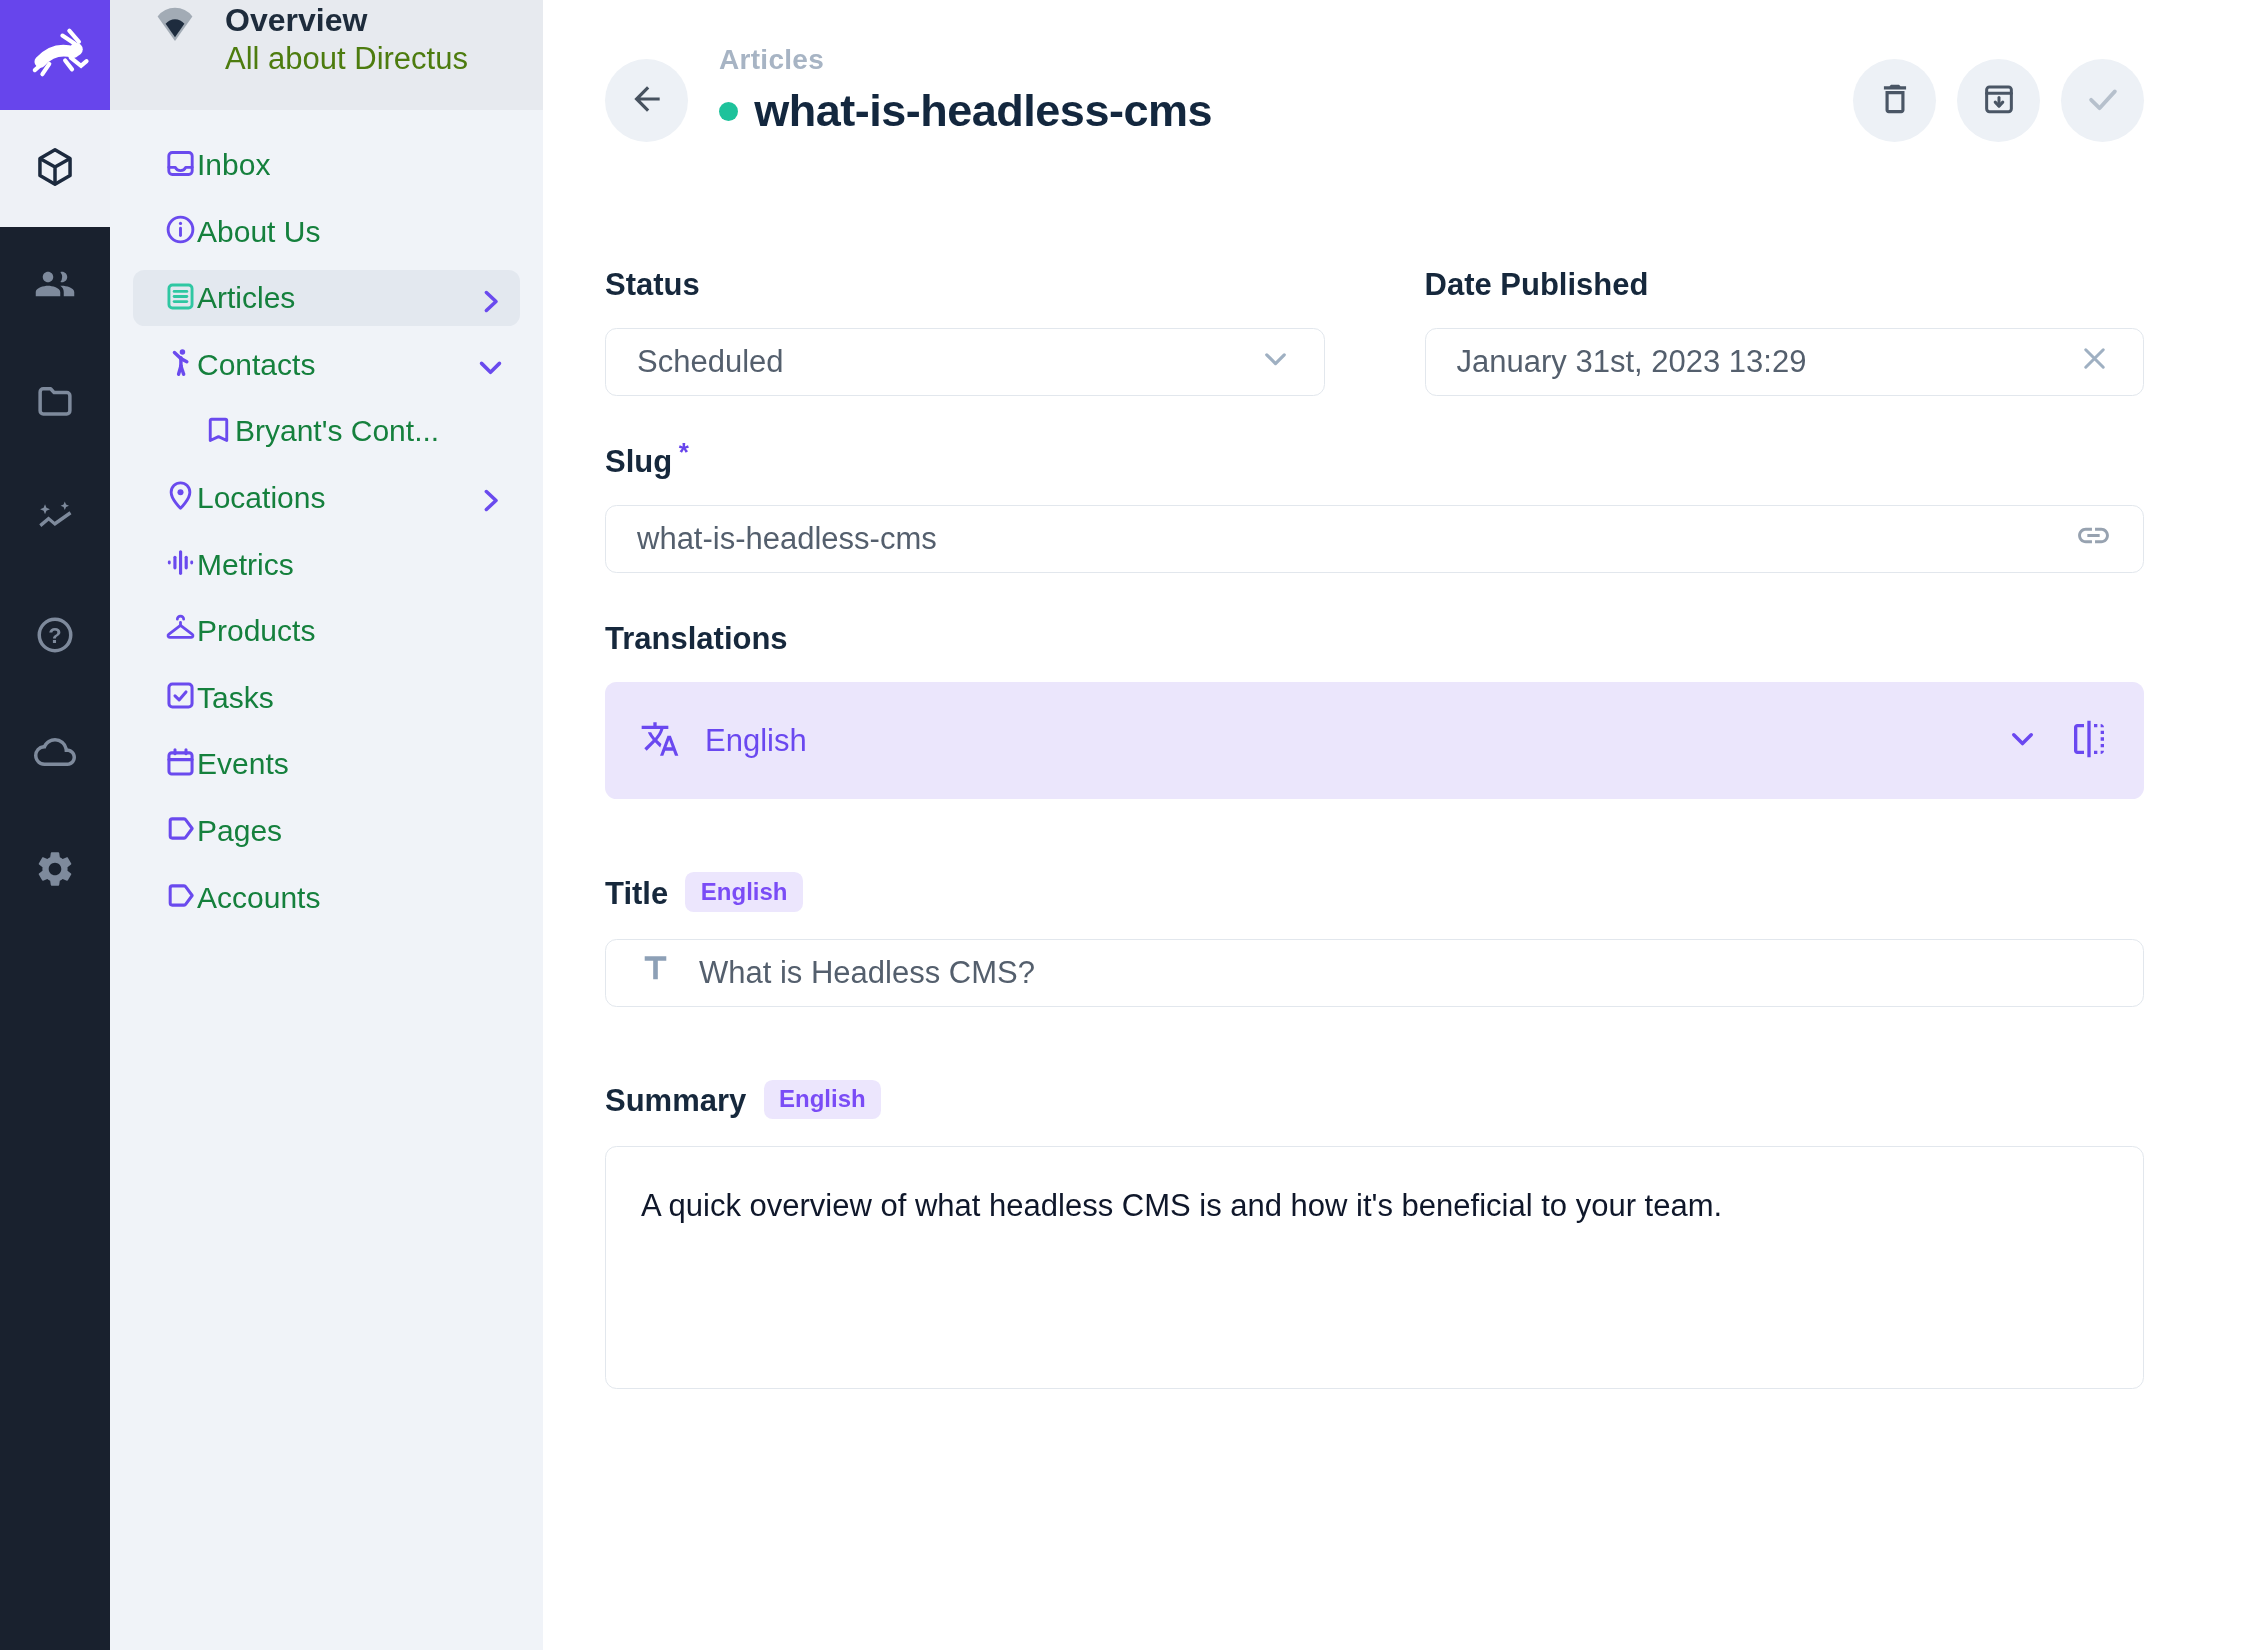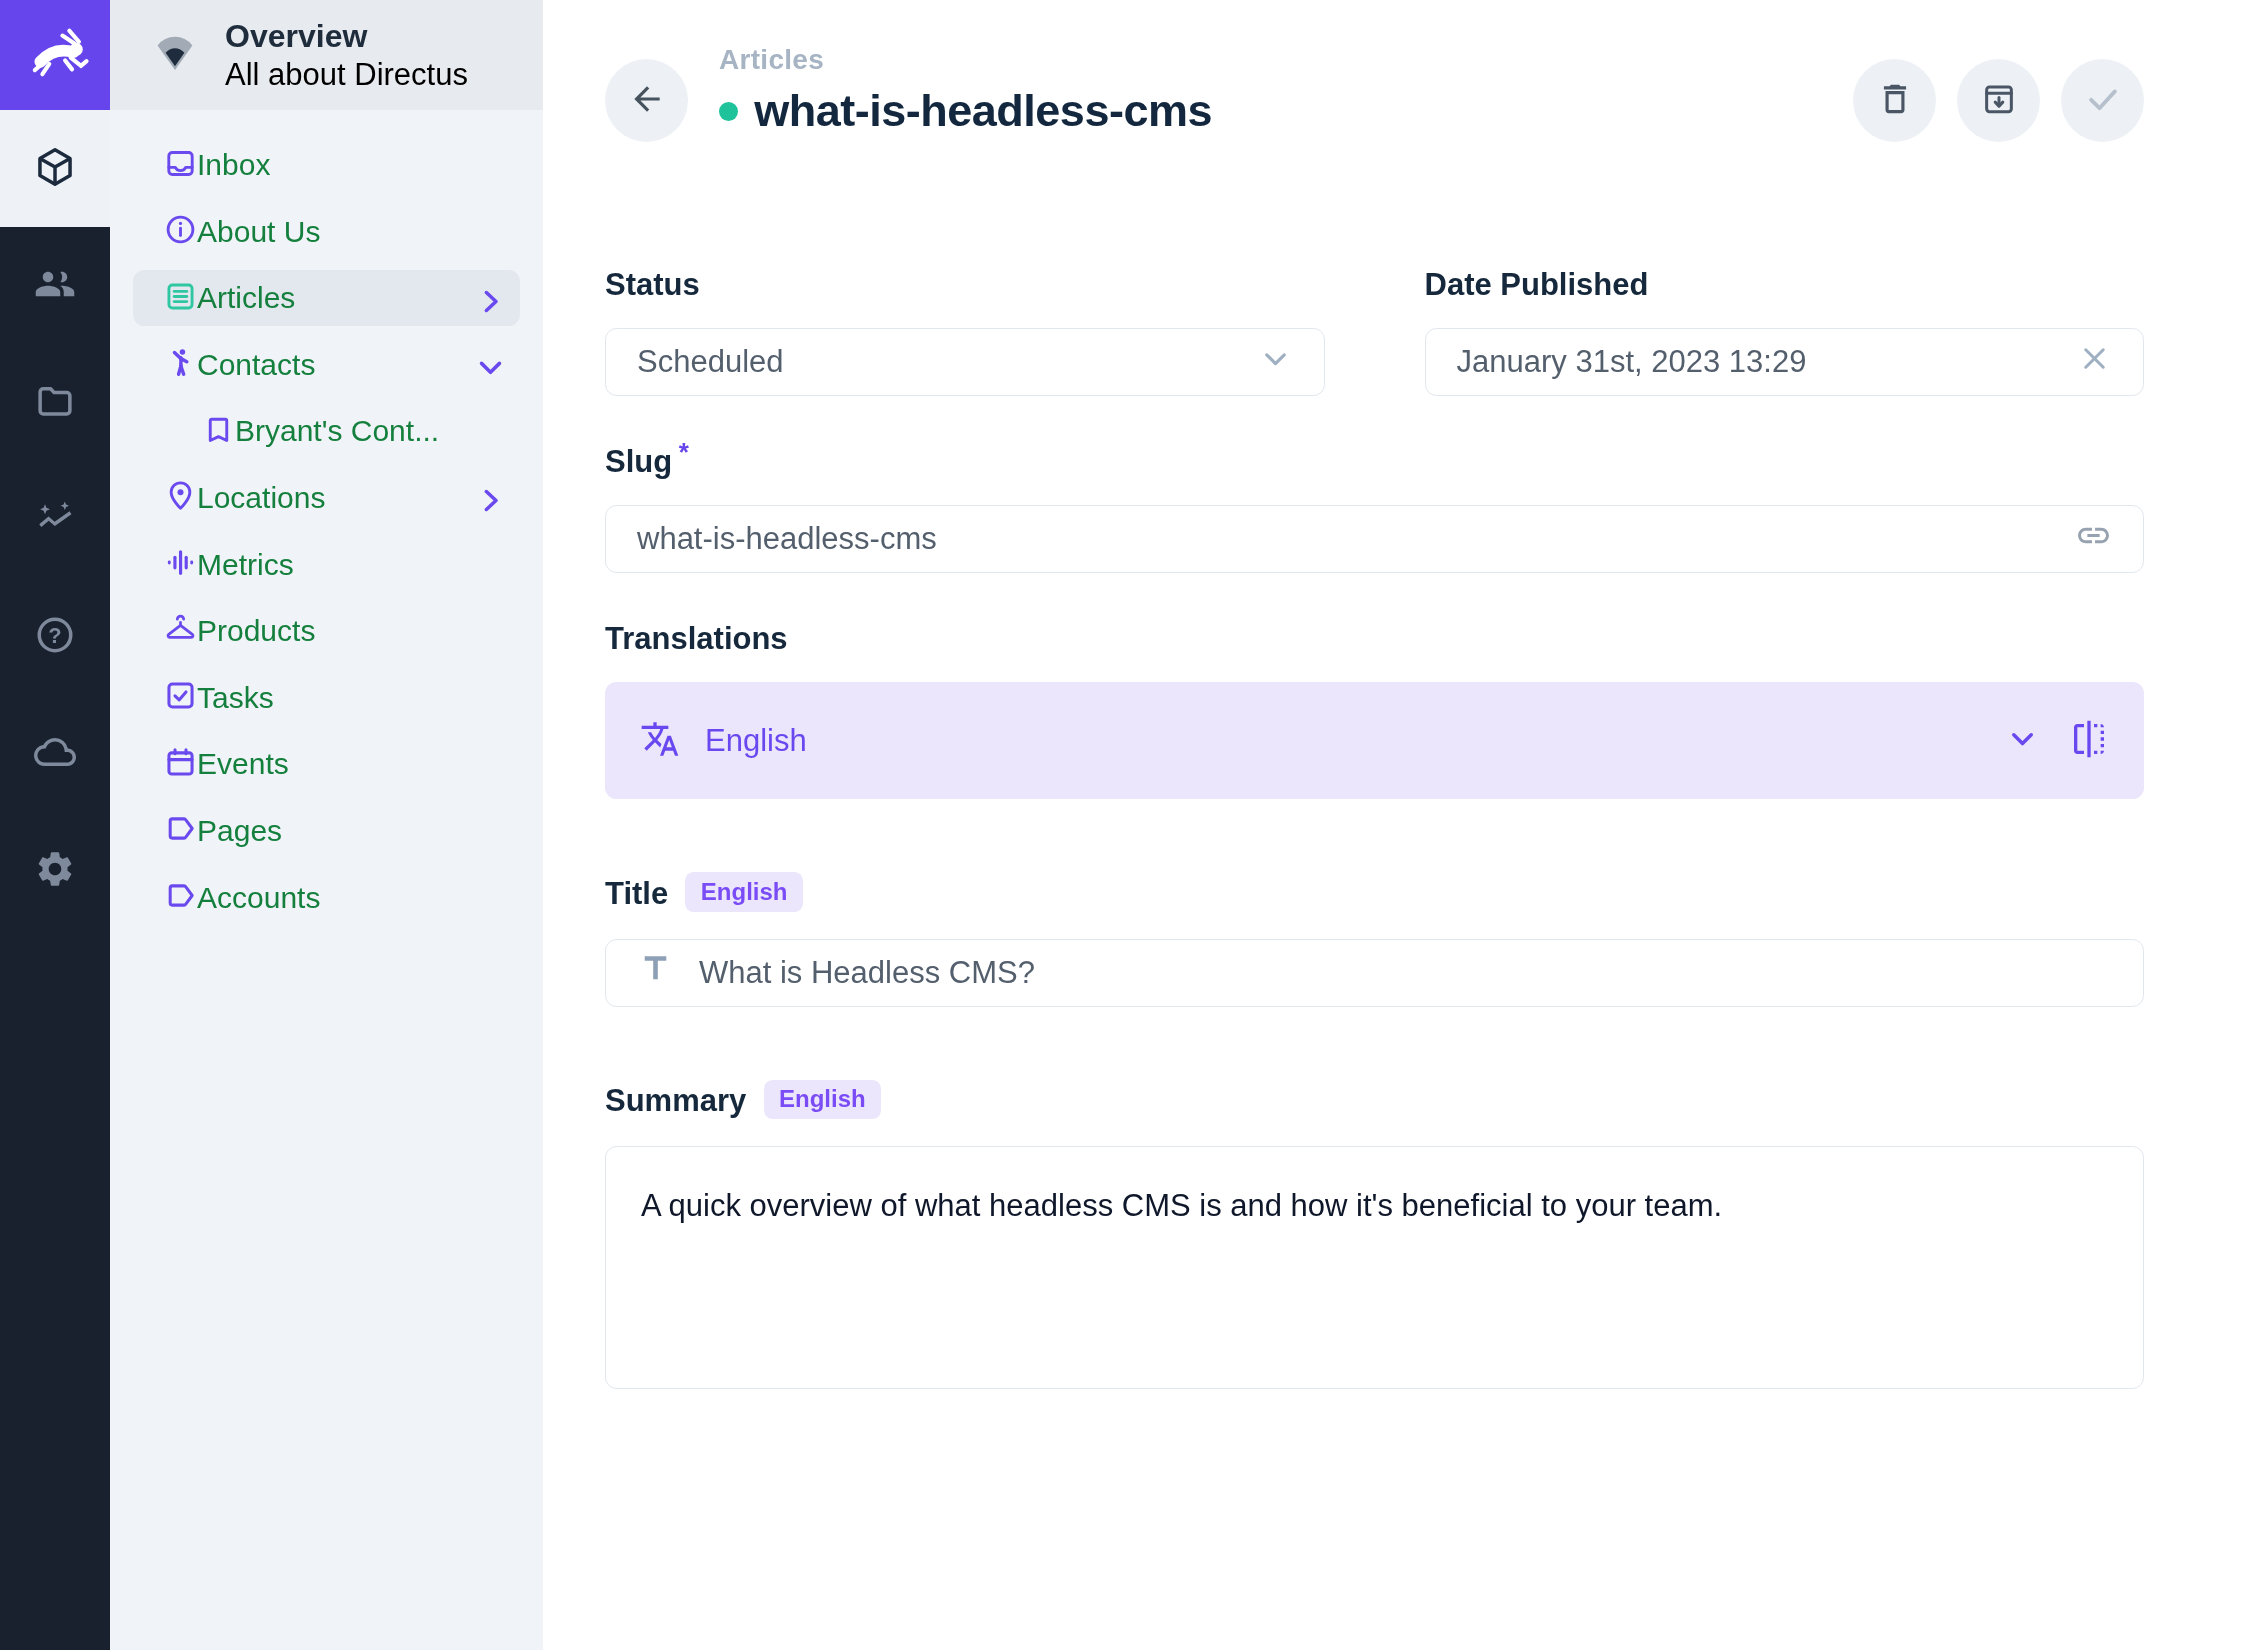--- a/index.html
+++ b/index.html
@@ -9,25 +9,25 @@
 
   
   .module-bar { width:110px; background:#19212E; flex:0 0 110px; display:flex; flex-direction:column; }
   .logo { width:110px; height:110px; background:#6745EC; display:flex; align-items:center; justify-content:center; cursor:pointer; }
   .module { width:110px; height:117px; display:flex; align-items:center; justify-content:center; cursor:pointer; }
   .module.active { background:#EEF1F6; }
   .module svg { width:42px; height:42px; }
 
   
   .sidebar { width:433px; flex:0 0 433px; background:#F0F3F8; display:flex; flex-direction:column; }
-  .sidebar-header { height:110px; background:#E7EAEF; display:flex; align-items:center; padding-left:41px; cursor:pointer; }
+  .sidebar-header { height:110px; background:#E7EAEF; display:flex; align-items:flex-start; padding-left:41px; cursor:pointer; }
   .sidebar-header svg { width:48px; height:48px; flex:0 0 48px; }
   .sb-text { margin-left:26px; }
   .sb-title { font-size:32px; font-weight:700; color:#1E2C3C; line-height:1.25; }
-  .sb-sub { font-size:31px; color:#000000; line-height:1.25; }
+  .sb-sub { font-size:31px; color:#4d7c0f; line-height:1.25; }
   .nav { list-style:none; padding:27px 23px 0 23px; }
   .nav-item { height:56px; margin-bottom:10.6px; border-radius:11.5px; display:flex; align-items:center; padding:0 19px 0 31px; cursor:pointer; }
   .nav-item.selected { background:#E3E8EF; }
   .nav-item svg { width:33px; height:33px; flex:0 0 33px; }
   .nav-label { font-size:30px; font-weight:500; color:#15803d; white-space:nowrap; overflow:hidden; text-overflow:ellipsis; }
   .nav-item .chev { margin-left:auto; width:27px; height:27px; flex:0 0 27px; }
   .nav-item.child { padding-left:69px; }
 
   
   main { flex:1; background:#fff; padding:38px 122px 0 62px; }

